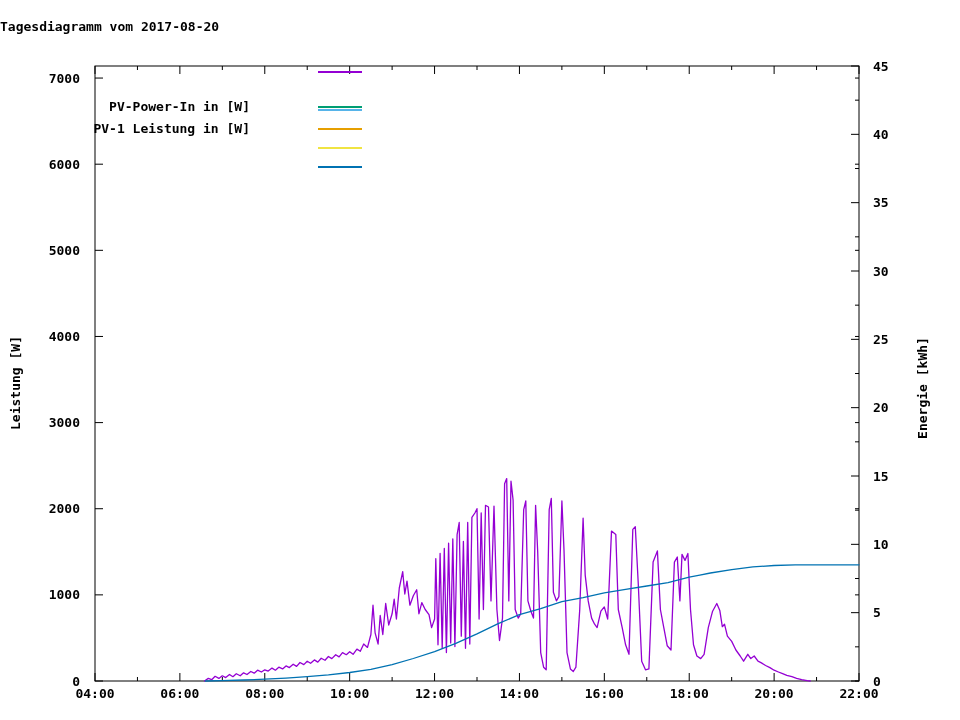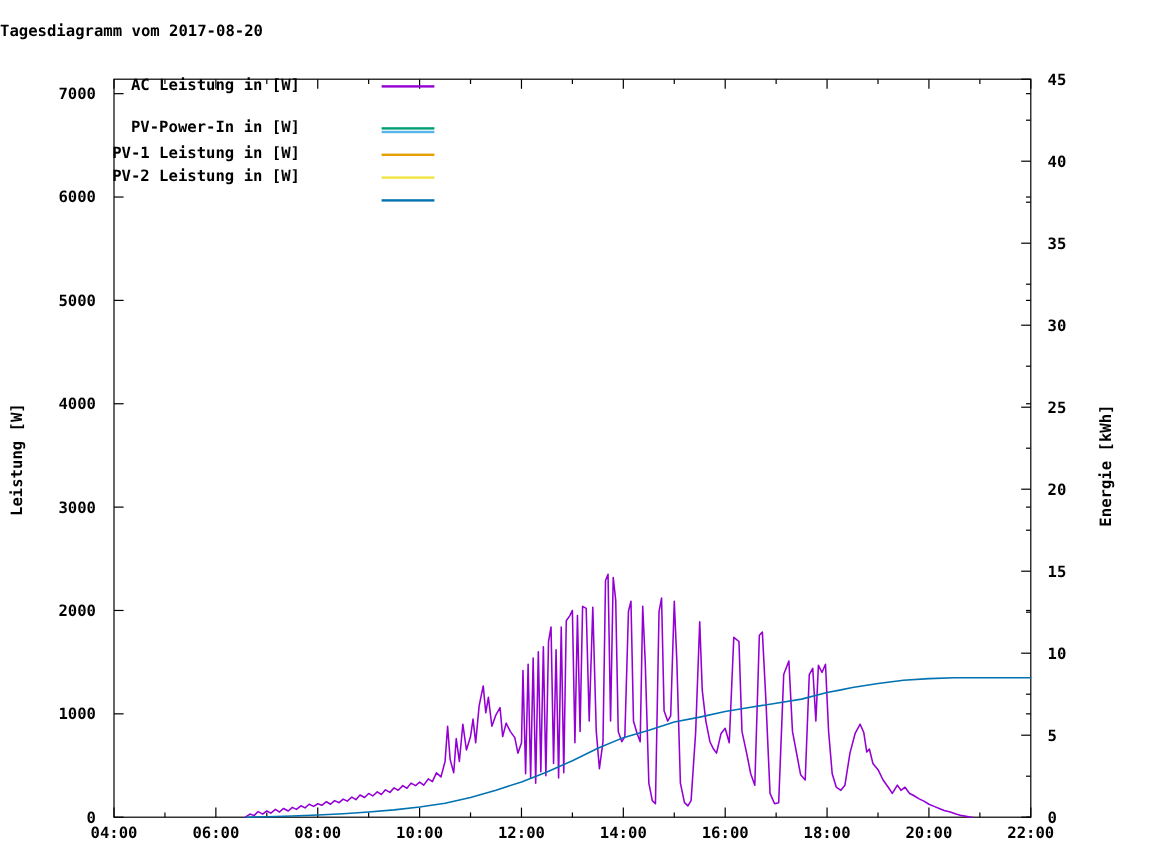--- a/index.html
+++ b/index.html
@@ -125,35 +125,33 @@
       <line x1="859" y1="168.5" x2="855" y2="168.5" stroke="#000" stroke-width="1"></line>
       <line x1="859" y1="100.16666666666663" x2="855" y2="100.16666666666663" stroke="#000" stroke-width="1"></line>
       <polyline points="204.5,681.0 208.3,678.4 211.7,679.7 215.1,676.3 218.9,678.4 222.3,675.8 225.7,677.6 229.5,674.5 232.9,676.7 236.3,673.7 240.2,675.8 243.6,672.8 247.0,674.5 250.8,671.5 254.2,673.2 257.6,670.2 261.4,672.0 264.8,669.8 268.2,671.1 272.0,668.1 275.4,670.2 278.8,667.2 282.6,668.9 286.0,665.9 289.4,667.6 293.2,664.2 296.6,666.4 300.0,662.5 303.8,664.6 307.2,661.2 310.6,663.3 314.4,659.9 317.8,662.1 321.2,658.2 325.0,660.3 328.4,656.5 331.8,658.6 335.7,654.7 339.1,656.9 342.5,652.6 346.3,654.7 349.7,651.7 353.1,654.3 356.9,649.1 360.3,651.3 363.7,644.0 367.5,647.4 370.9,634.5 373.0,605.2 375.1,632.8 378.1,644.0 380.2,615.5 382.8,634.5 385.7,603.5 388.7,625.0 392.1,613.8 394.2,599.2 396.4,619.0 399.3,588.0 402.7,571.6 404.8,594.0 407.0,581.1 409.9,605.2 413.3,595.7 416.7,589.7 418.9,613.8 421.8,602.6 425.2,609.5 429.0,614.7 431.6,627.6 434.6,619.0 435.8,558.7 438.0,644.8 440.1,553.5 442.2,648.3 444.3,548.4 446.4,652.6 448.6,543.2 450.7,643.1 452.8,538.9 454.9,646.5 457.1,534.6 459.2,522.5 461.3,636.2 463.4,541.5 465.5,648.3 467.7,522.5 469.8,644.0 471.9,517.3 474.9,513.0 477.0,508.7 479.1,619.0 481.2,513.0 483.4,609.5 485.5,505.3 488.5,507.0 491.0,600.9 494.0,506.1 496.9,609.5 499.5,640.5 502.5,618.1 504.6,483.8 506.7,478.6 508.8,600.9 511.0,481.2 513.1,500.1 515.2,609.5 518.2,618.1 520.7,613.8 523.7,509.6 525.8,501.0 527.9,600.9 530.9,611.2 533.5,618.1 535.6,505.3 537.7,551.8 540.7,652.6 543.6,667.2 546.2,669.8 549.2,509.6 551.3,498.4 553.4,592.3 556.4,600.9 558.9,596.6 561.9,501.0 564.0,550.1 567.0,652.6 570.4,668.9 573.3,671.5 575.9,667.2 579.7,610.4 583.1,518.2 585.2,575.1 588.2,600.9 591.6,618.1 594.6,624.2 597.1,627.6 600.9,611.2 604.3,606.9 607.7,619.0 611.5,531.1 615.8,534.6 618.3,609.5 622.2,627.6 625.6,644.8 629.0,654.3 632.8,529.4 635.3,526.8 638.3,584.5 641.7,661.2 645.5,669.8 648.9,668.9 653.1,562.1 657.4,550.9 660.4,609.5 663.8,627.6 667.2,645.7 671.0,650.0 674.4,562.1 677.3,557.0 679.9,600.9 682.0,554.4 685.0,560.4 687.9,553.5 690.5,609.5 693.5,644.8 696.9,656.0 700.7,658.6 704.1,654.3 708.3,627.6 712.6,611.2 716.8,603.5 719.8,610.4 722.3,626.7 724.5,624.2 727.4,636.2 731.7,641.4 735.9,650.0 740.2,656.0 743.6,661.2 747.8,654.3 750.8,658.6 754.2,656.0 758.0,661.2 761.4,662.9 765.6,665.5 769.9,667.6 774.1,670.2 778.4,672.0 782.6,673.7 786.8,675.4 791.9,676.7 796.6,678.4 801.7,679.7 807.2,680.6 810.2,681.0" fill="none" stroke="#9400d3" stroke-width="1.3" stroke-linejoin="round" stroke-linecap="round"></polyline>
       <polyline points="205.4,681.0 222.3,680.7 243.6,680.0 264.8,679.2 286.0,678.1 307.2,676.6 328.4,674.9 349.7,672.5 370.9,669.4 392.1,664.6 413.3,658.5 434.6,651.6 455.8,643.4 477.0,633.9 498.2,623.6 519.4,614.7 540.7,608.6 561.9,601.7 583.1,597.6 604.3,592.9 625.6,589.4 646.8,586.0 668.0,582.6 689.2,577.1 699.8,575.1 710.4,573.0 731.7,569.6 752.9,566.9 774.1,565.5 795.3,564.8 816.6,564.8 837.8,564.8 859.0,564.8" fill="none" stroke="#0072b2" stroke-width="1.3" stroke-linejoin="round" stroke-linecap="round"></polyline>
     </svg>
   <div class="chart-title">Tagesdiagramm vom 2017-08-20</div>
   <div class="ylab ylab-left">Leistung [W]</div>
   <div class="ylab ylab-right">Energie [kWh]</div>
   <div id="legend">
       <div class="lrow" style="top: 63px; width: 380px;">
-        <span class="llab">AC Leistung in [W]</span>
         <span class="lline" style="background: rgb(148, 0, 211);"></span>
       </div>
       <div class="lrow" style="top: 98px; width: 380px;">
         <span class="llab">PV-Power-In in [W]</span>
         <span class="lline" style="background: rgb(0, 158, 115);"></span>
       </div>
       <div class="lrow" style="top: 101px; width: 380px;">
         <span class="lline" style="background: rgb(86, 180, 233);"></span>
       </div>
       <div class="lrow" style="top: 120px; width: 380px;">
         <span class="llab">PV-1 Leistung in [W]</span>
         <span class="lline" style="background: rgb(230, 159, 0);"></span>
       </div>
       <div class="lrow" style="top: 139px; width: 380px;">
-        <span class="llab">PV-2 Leistung in [W]</span>
         <span class="lline" style="background: rgb(240, 228, 66);"></span>
       </div>
       <div class="lrow" style="top: 158px; width: 380px;">
         <span class="lline" style="background: rgb(0, 114, 178);"></span>
       </div>
     </div>
 </div>
 
 </body></html>

